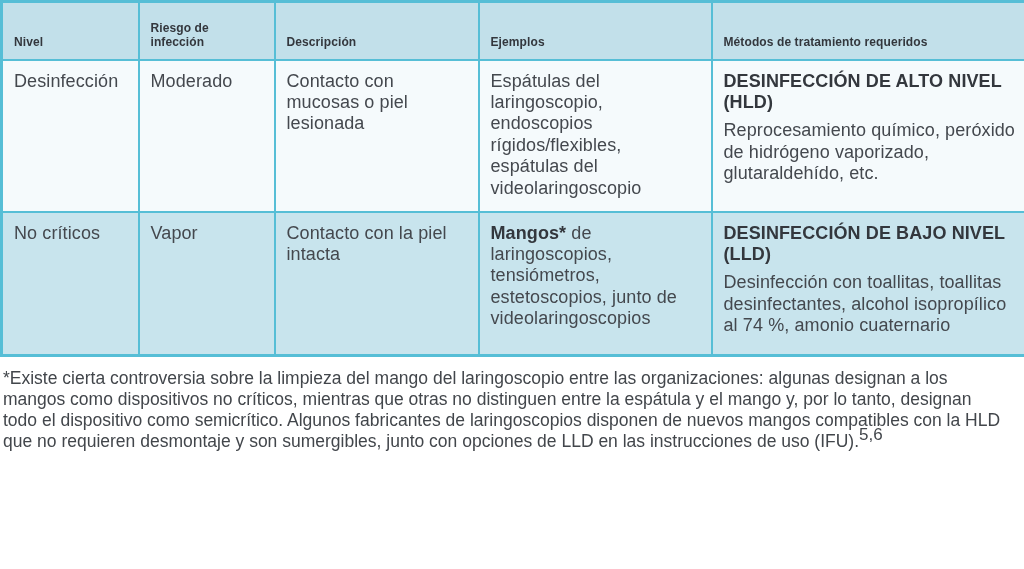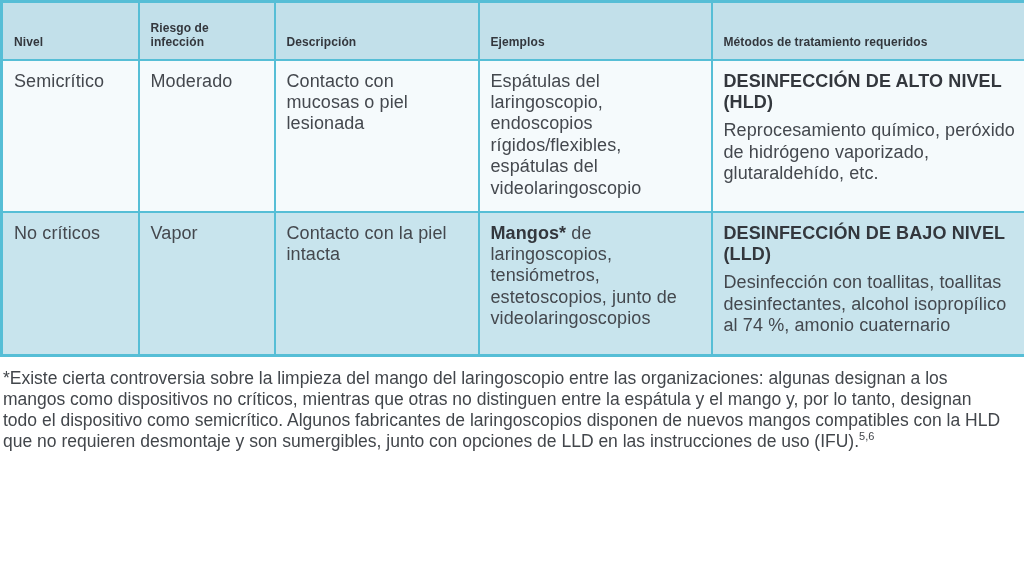--- a/index.html
+++ b/index.html
@@ -49,21 +49,21 @@
   .b       { font-weight: bold; color: #33373d; margin-top: 48px; }
   .footnote {
     margin: 0;
     padding: 11px 6px 0 3px;
     font-size: 17.5px;
     line-height: 1.2;
     color: #42464b;
     width: 1015px;
     box-sizing: border-box;
   }
-  .footnote sup { font-size: 11px; line-height: 0; }
+  .footnote sup { font-size: 17px; line-height: 0; }
 </style>
 </head>
 <body>
 
 <div class="page">
 
   <table class="spaulding">
     <colgroup>
       <col style="width:137px">
       <col style="width:136px">
@@ -73,21 +73,21 @@
     </colgroup>
     <tbody>
         <tr class="header-row" style="height:58px;">
       <th>Nivel</th>
       <th>Riesgo de infección</th>
       <th>Descripción</th>
       <th>Ejemplos</th>
       <th>Métodos de tratamiento requeridos</th>
     </tr>
     <tr class="row-semicritico" style="height:152px;">
-      <td>Semicrítico</td>
+      <td>Desinfección</td>
       <td>Moderado</td>
       <td>Contacto con mucosas o piel lesionada</td>
       <td>Espátulas del laringoscopio, endoscopios rígidos/flexibles, espátulas del videolaringoscopio</td>
       <td>
         <div class="m-title">DESINFECCIÓN DE ALTO NIVEL (HLD)</div>
         <div class="m-desc">Reprocesamiento químico, peróxido de hidrógeno vaporizado, glutaraldehído, etc.</div>
       </td>
     </tr>
     <tr class="row-nocritico" style="height:144px;">
       <td>No críticos</td>

